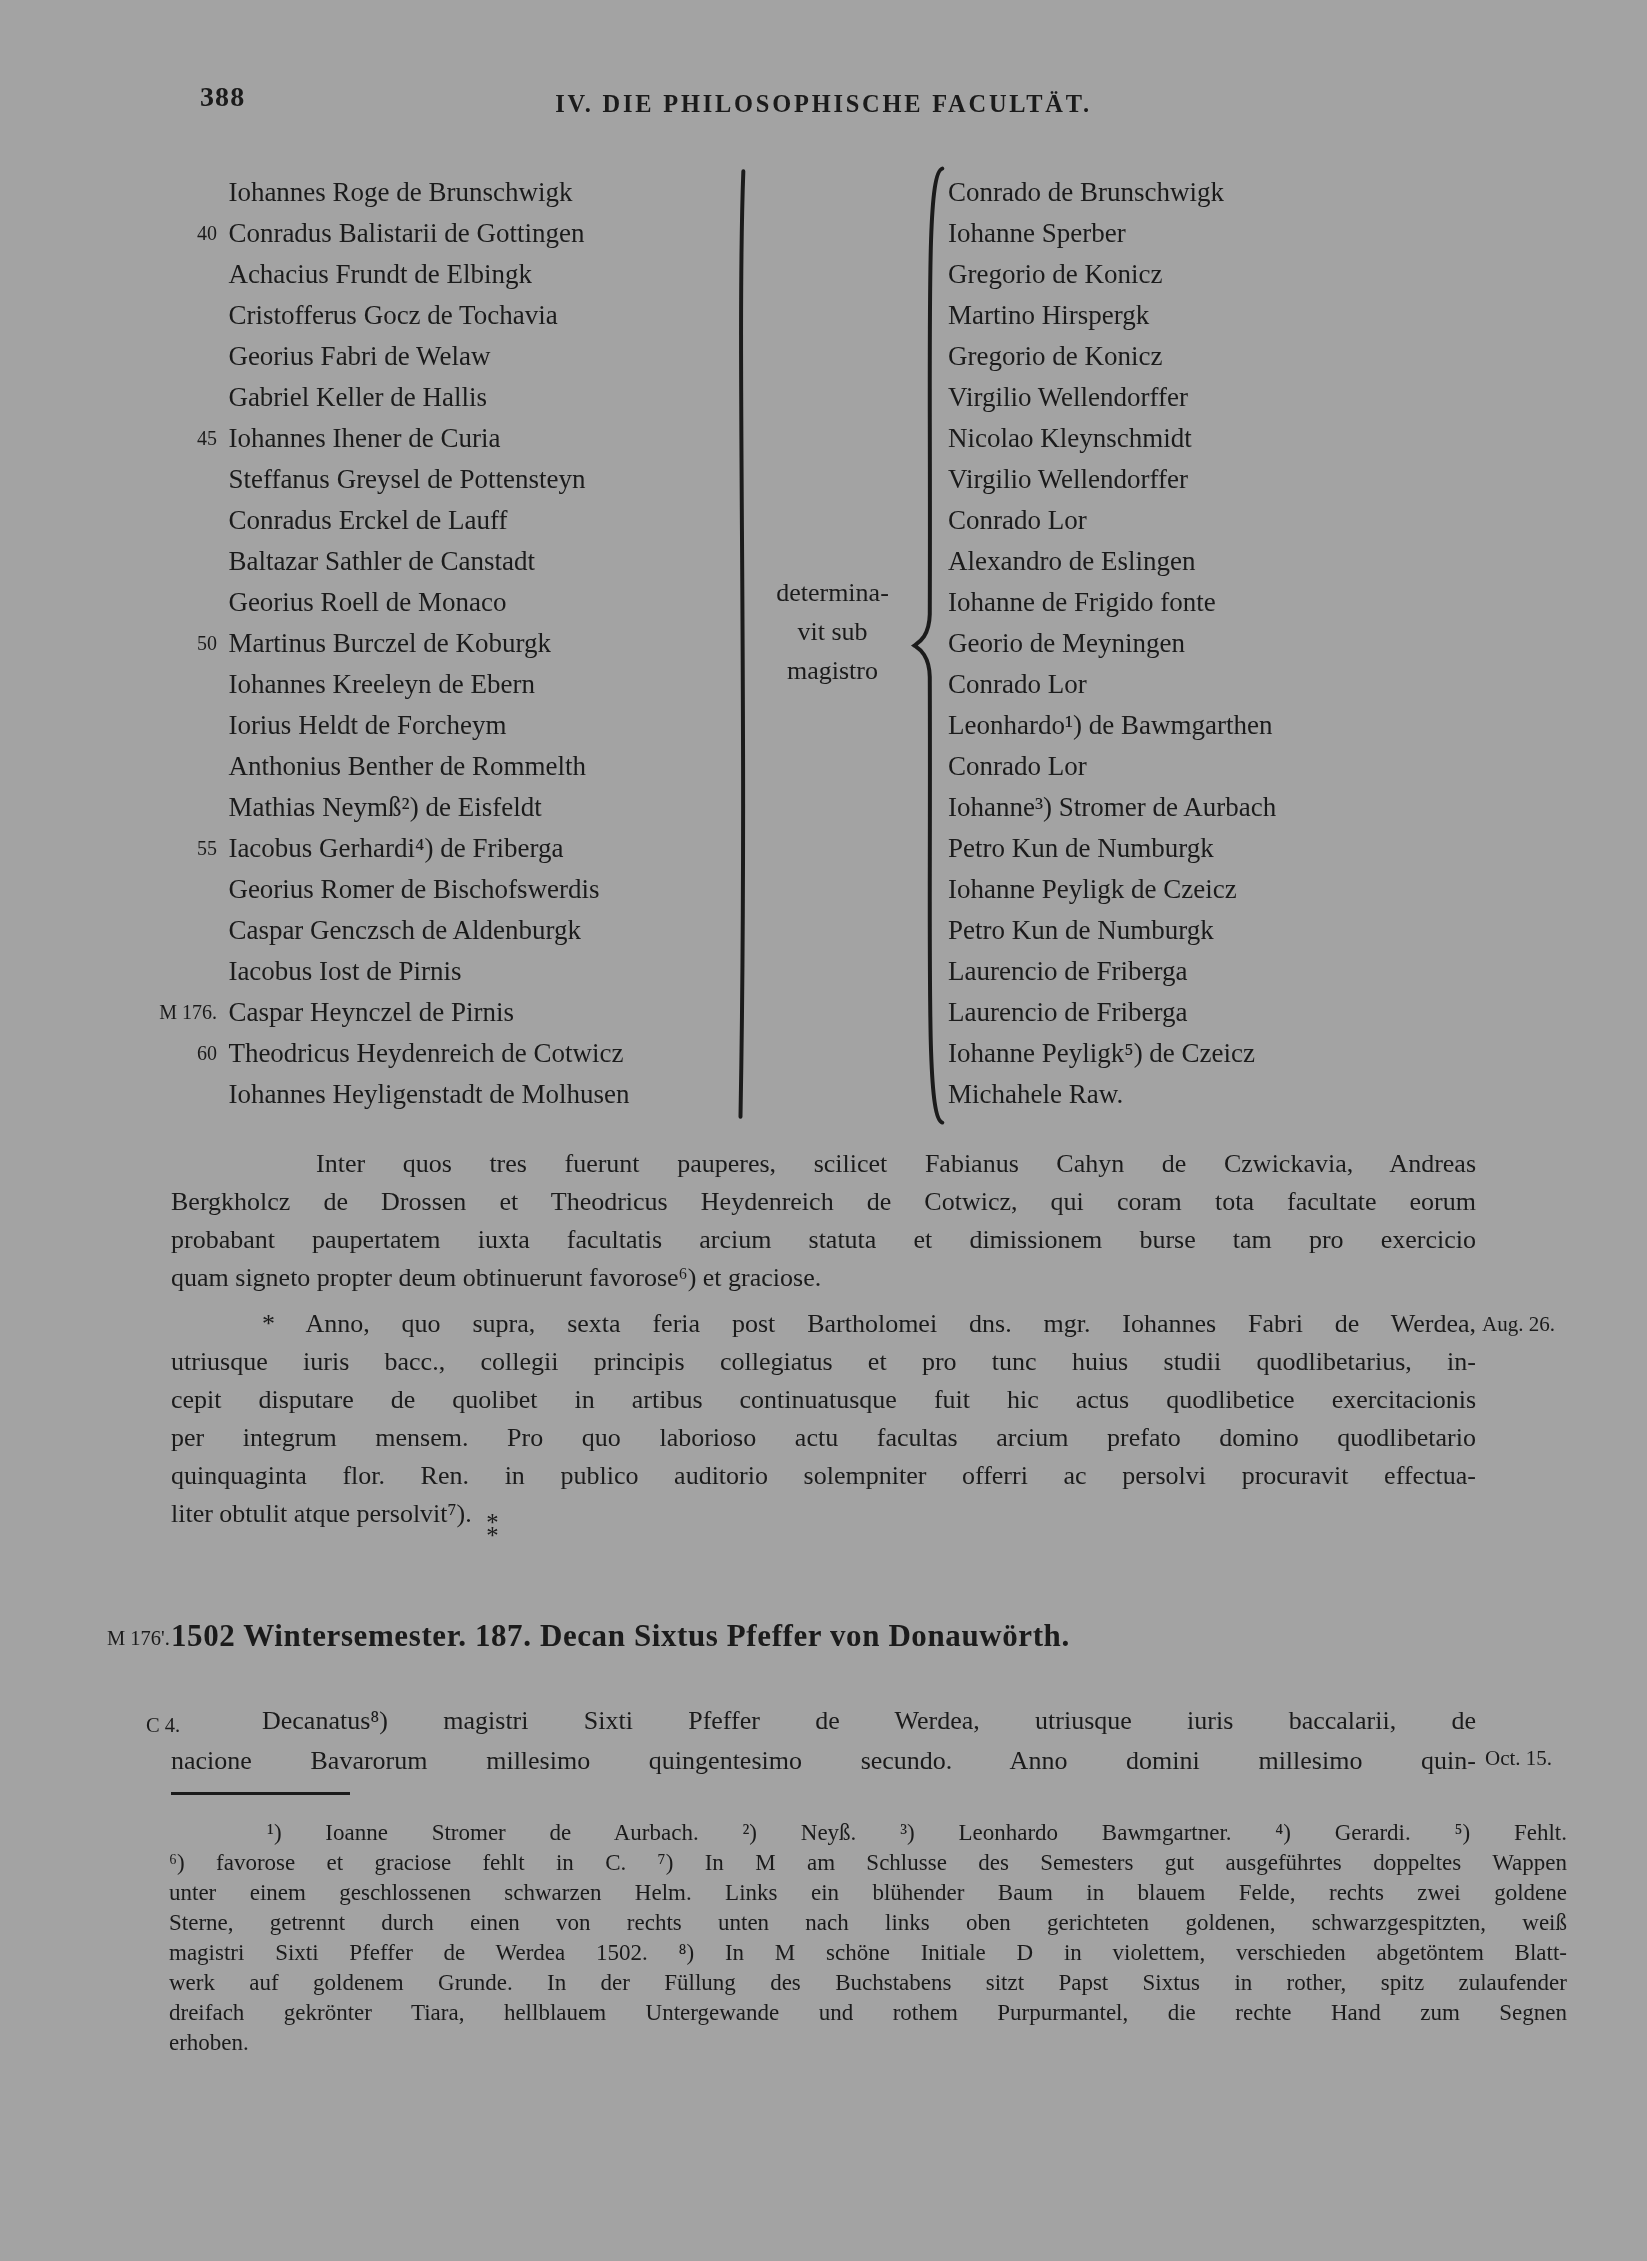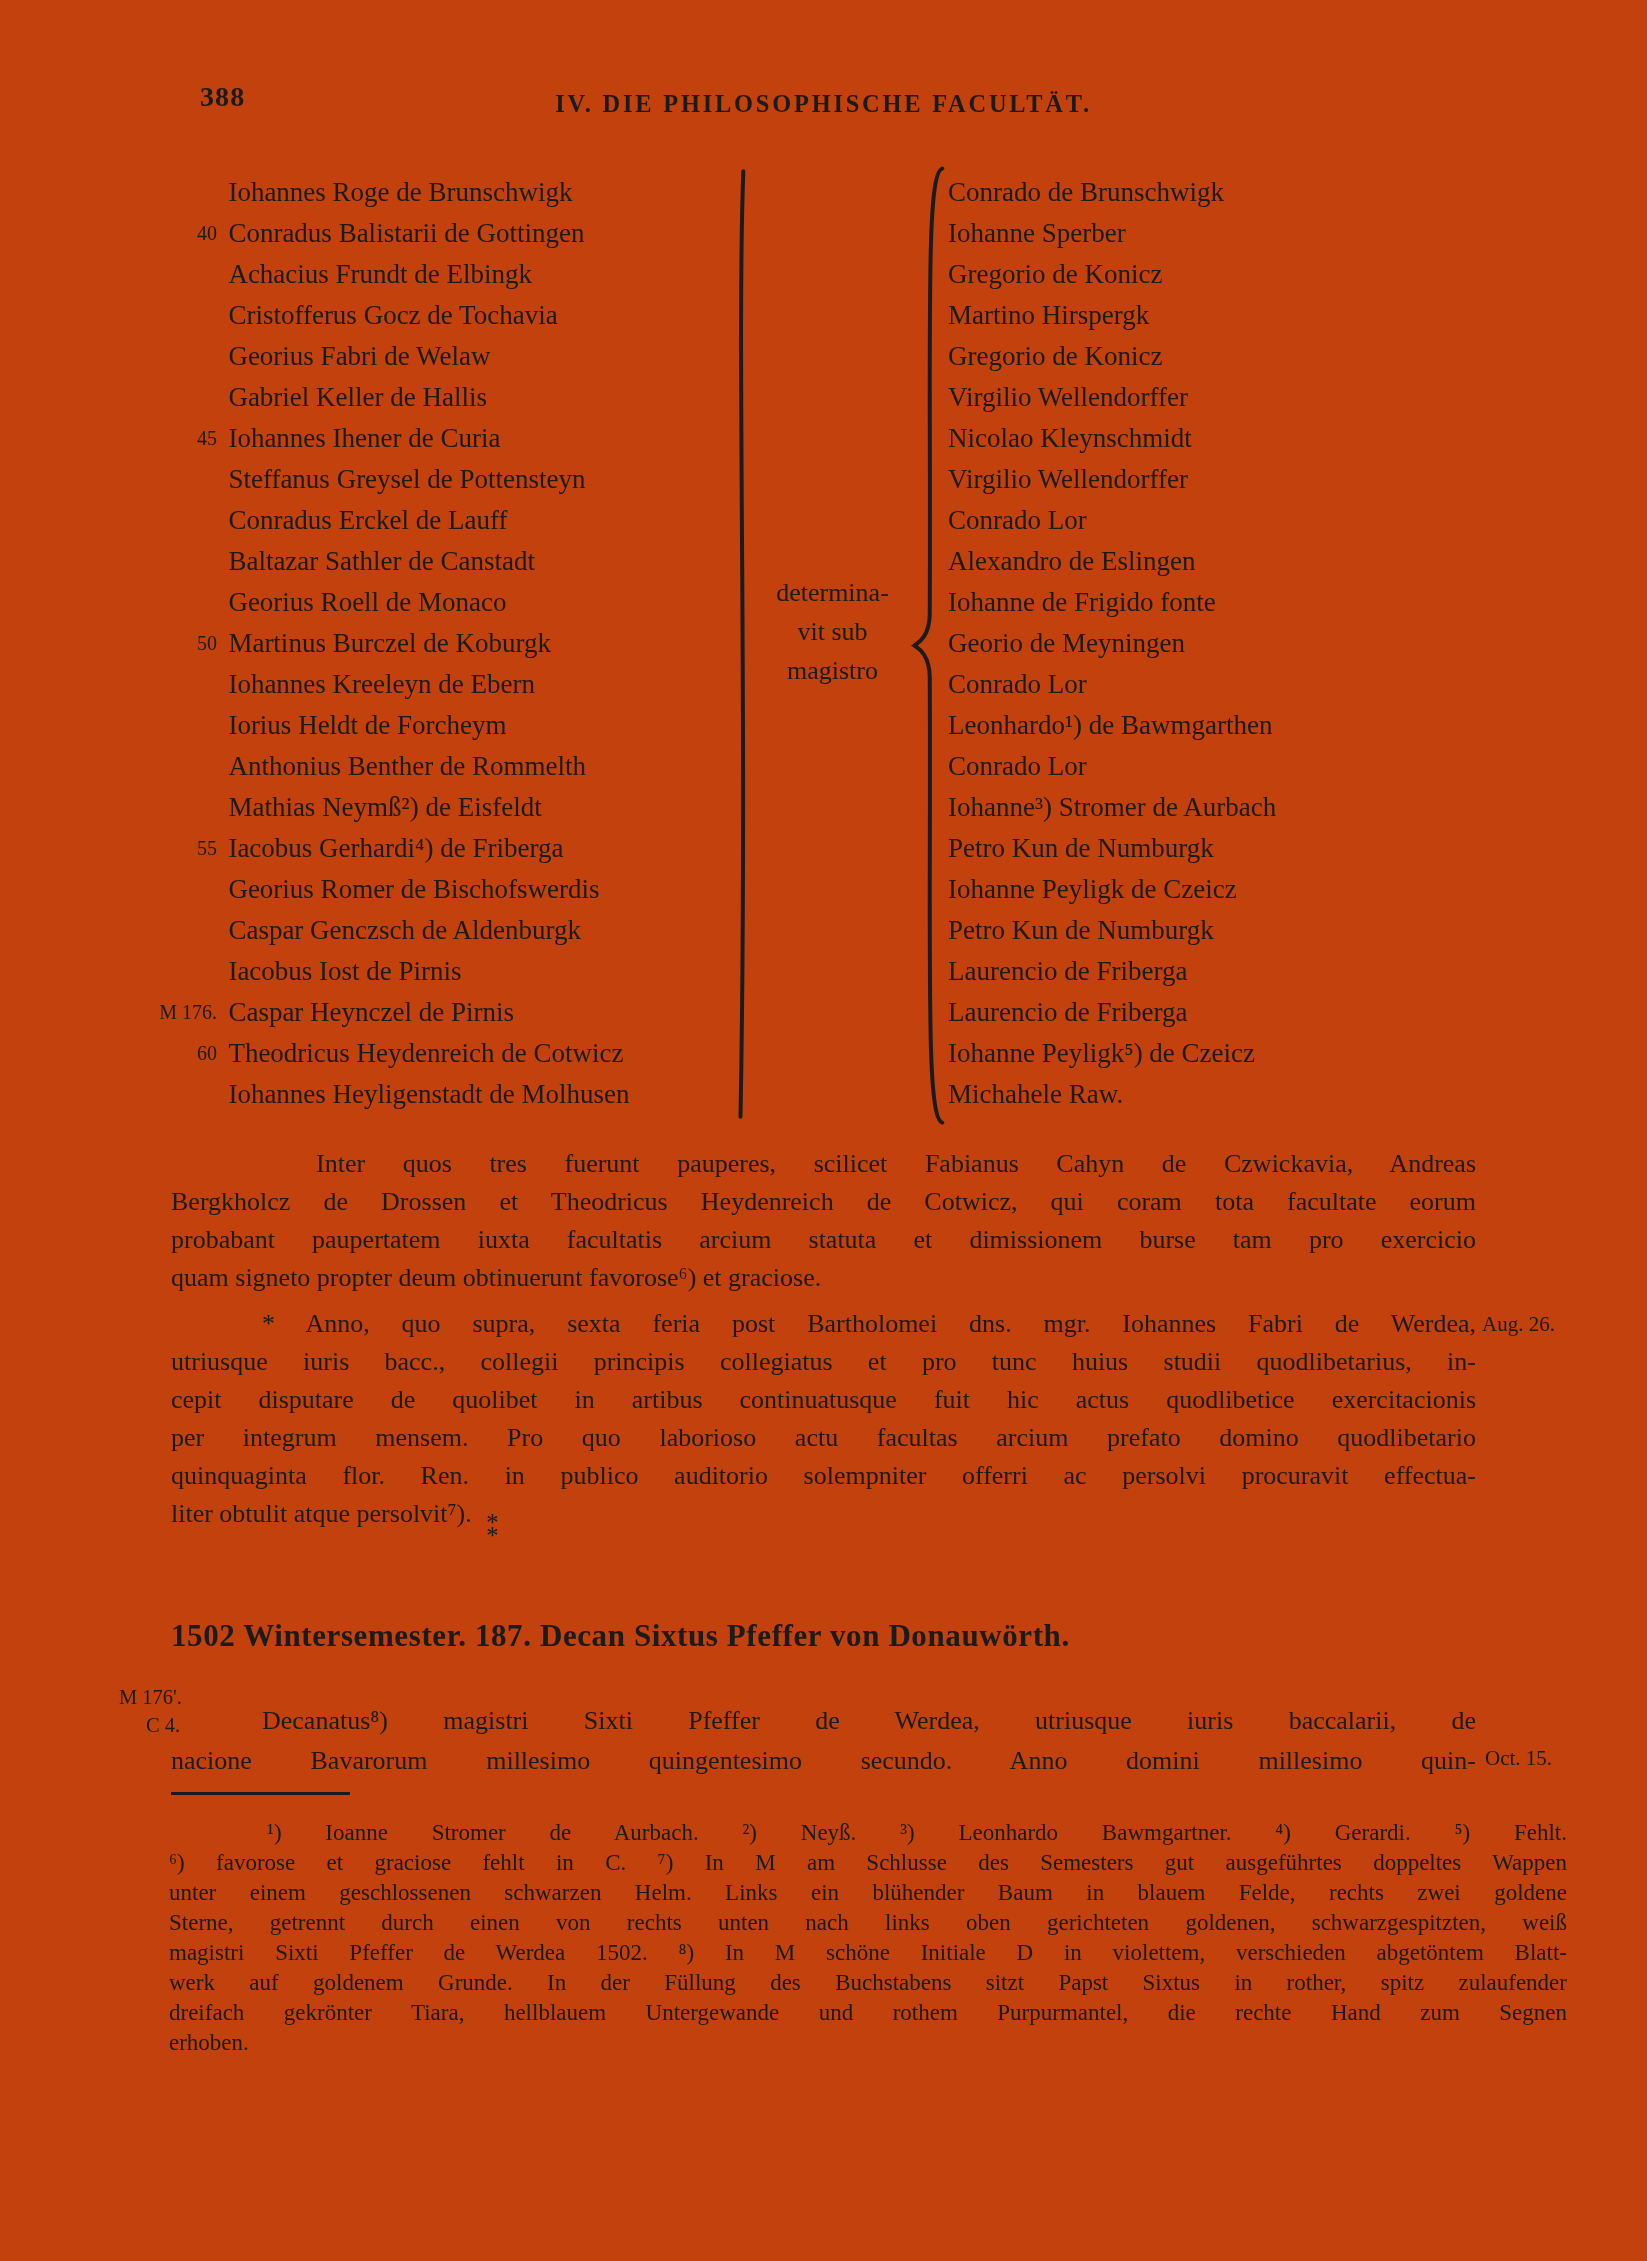--- a/index.html
+++ b/index.html
@@ -1,19 +1,19 @@
 <!DOCTYPE html>
 <html style="font-size:9px"><head>
 <meta charset="utf-8">
 <style>
   html,body{margin:0;padding:0;background:#e8e8e4;}
   .page{
     position:relative;
     width:1647px;height:2261px;
-    background:#c2410c;
+    background:#a3a3a3;
     color:#1b1b1b;
     font-family:"Liberation Serif","DejaVu Serif",serif;
     overflow:hidden;
   }
   
   .page-number{position:absolute;left:200px;top:81px;font-size:28px;font-weight:bold;letter-spacing:1.1px;}
   .running-title{position:absolute;left:0;top:90px;width:100%;text-align:center;
     font-size:24.4px;font-weight:bold;letter-spacing:2.8px;}
   
   .roster{position:absolute;left:136px;top:172px;width:1387px;height:944px;}
@@ -39,21 +39,21 @@
   .dec .bline{line-height:40px;}
   .endstack{display:inline-flex;flex-direction:column;line-height:.55;vertical-align:-.35em;
     font-size:.95em;margin-left:8px;}
   
   .sec-heading{position:absolute;left:171px;top:1618px;width:1305px;text-align:left;
     font-size:31px;font-weight:bold;letter-spacing:0.6px;}
   
   .mnote{position:absolute;font-size:21px;white-space:nowrap;}
   .mnote.aug{left:1482px;top:1312px;}
   .mnote.oct{left:1485px;top:1746px;}
-  .mnote.m176{left:107px;top:1686px;font-size:20.5px;margin-left:12px;}
+  .mnote.m176{left:107px;top:1627px;font-size:20.5px;}
   .mnote.c4{left:146px;top:1714px;font-size:20.5px;}
   
   .fn-rule{position:absolute;left:171px;top:1792px;width:179px;height:2.8px;background:#1b1b1b;}
   .footnotes{position:absolute;left:169px;top:1818px;width:1398px;}
   .fline{font-size:23px;line-height:30px;text-align:justify;text-align-last:justify;}
   .fline.short{text-align:left;text-align-last:left;}
   .find{padding-left:98px;}
 </style>
 </head>
 <body>

